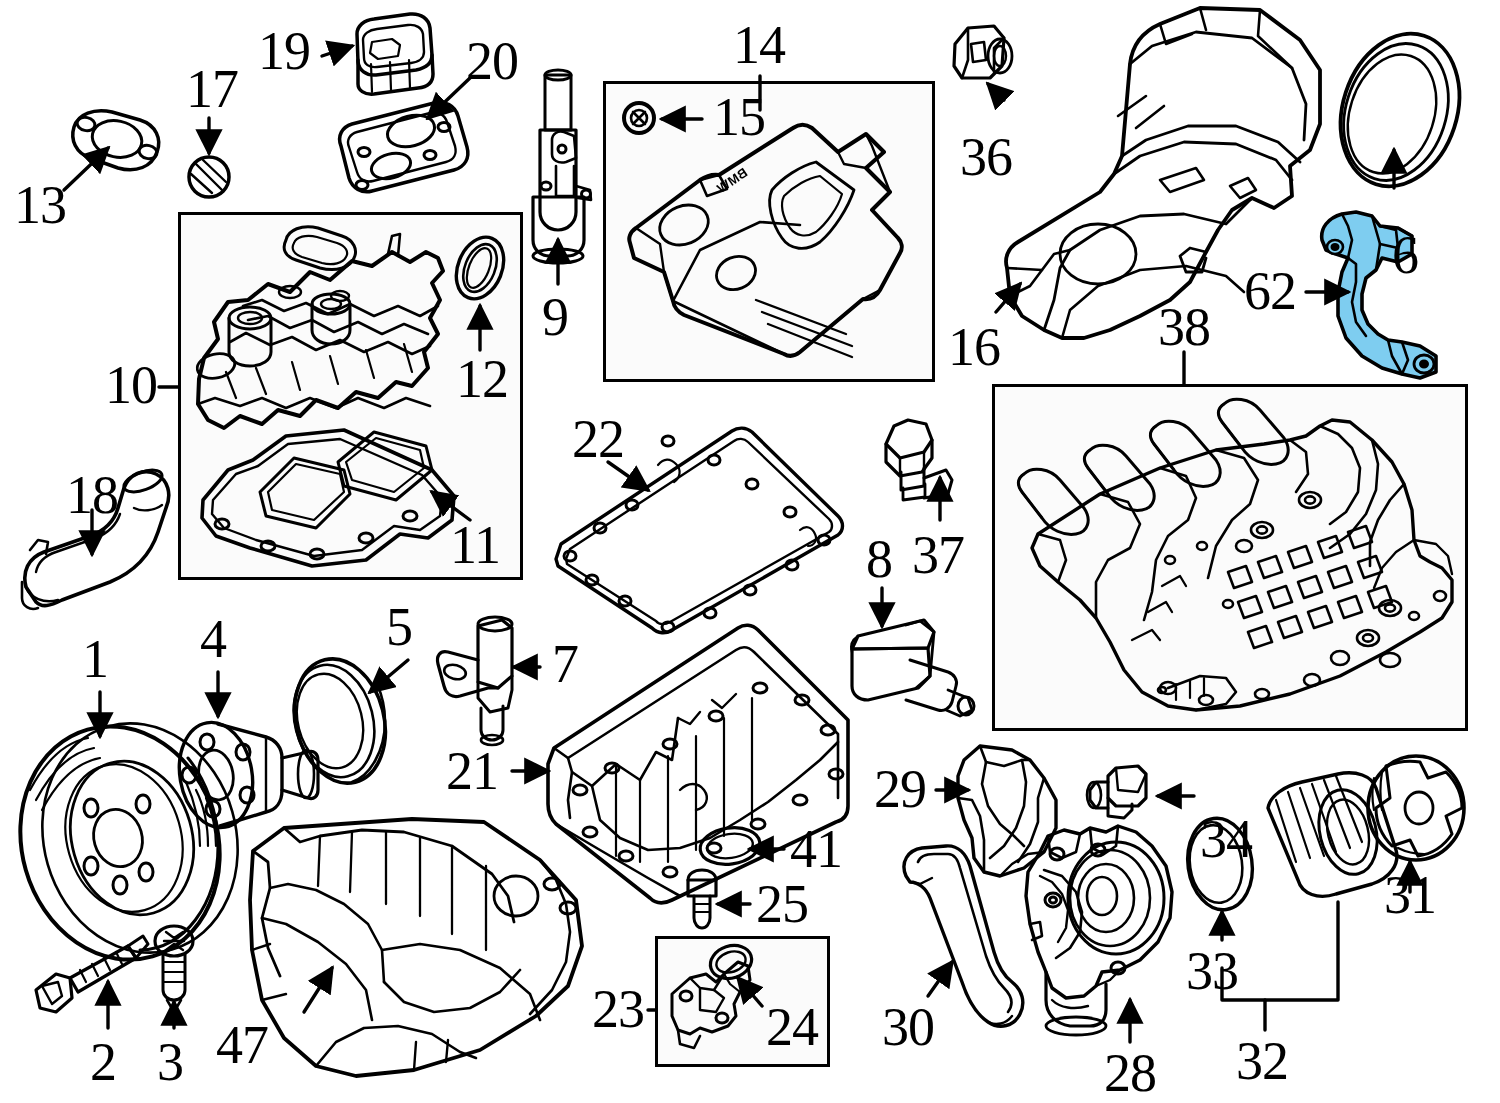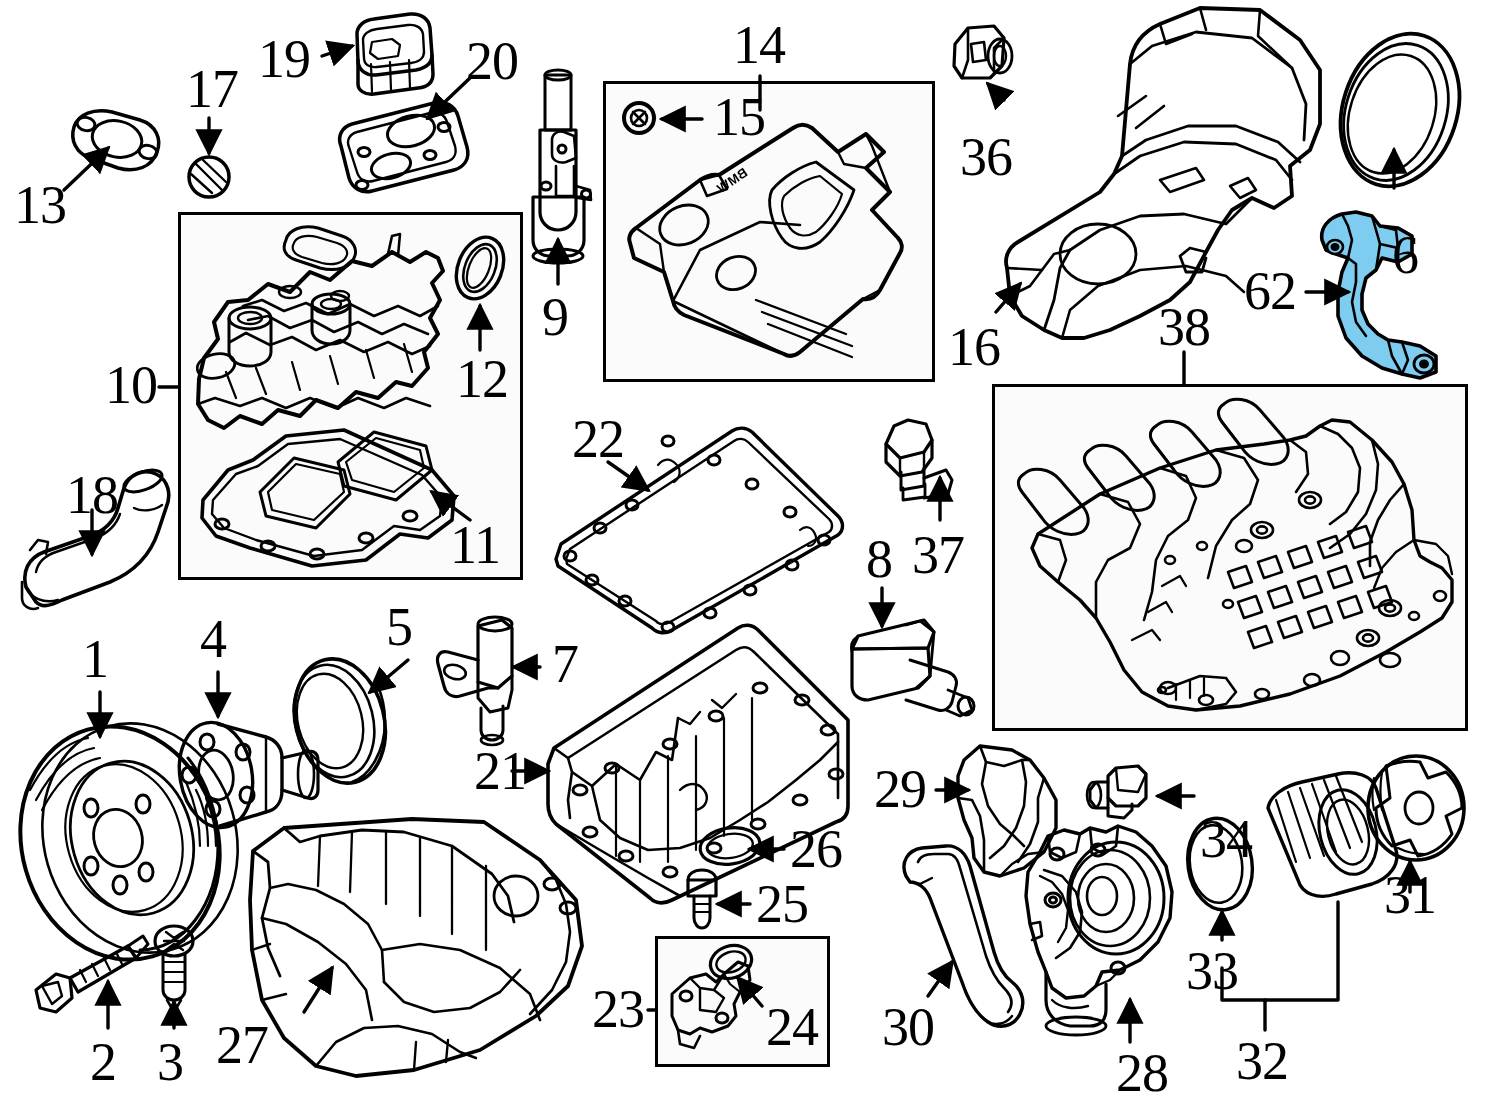--- a/index.html
+++ b/index.html
@@ -697,30 +697,30 @@
   <div class="callout" style="left:542px; top:290px;">9</div>
   <div class="callout" style="left:105px; top:358px;">10</div>
   <div class="callout" style="left:450px; top:518px;">11</div>
   <div class="callout" style="left:456px; top:352px;">12</div>
   <div class="callout" style="left:14px;  top:178px;">13</div>
   <div class="callout" style="left:733px; top:18px;">14</div>
   <div class="callout" style="left:713px; top:90px;">15</div>
   <div class="callout" style="left:948px; top:320px;">16</div>
   <div class="callout" style="left:186px; top:62px;">17</div>
   <div class="callout" style="left:66px;  top:468px;">18</div>
-  <div class="callout" style="left:258px; top:32px;">19</div>
+  <div class="callout" style="left:258px; top:24px;">19</div>
   <div class="callout" style="left:466px; top:34px;">20</div>
-  <div class="callout" style="left:446px; top:744px;margin-left:28px;">21</div>
+  <div class="callout" style="left:446px; top:744px;">21</div>
   <div class="callout" style="left:572px; top:412px;">22</div>
   <div class="callout" style="left:592px; top:982px;">23</div>
   <div class="callout" style="left:766px; top:1000px;">24</div>
   <div class="callout" style="left:756px; top:877px;">25</div>
-  <div class="callout" style="left:790px; top:822px;">26</div>
-  <div class="callout" style="left:216px; top:1018px;">27</div>
-  <div class="callout" style="left:1104px;top:1046px;margin-left:12px;">28</div>
+  <div class="callout" style="left:790px; top:822px;">41</div>
+  <div class="callout" style="left:216px; top:1018px;">47</div>
+  <div class="callout" style="left:1104px;top:1046px;">28</div>
   <div class="callout" style="left:874px; top:762px;">29</div>
   <div class="callout" style="left:866px; top:1000px;margin-left:16px;">30</div>
   <div class="callout" style="left:1384px;top:868px;">31</div>
   <div class="callout" style="left:1236px;top:1034px;">32</div>
   <div class="callout" style="left:1186px;top:944px;">33</div>
   <div class="callout" style="left:1200px;top:768px;margin-top:44px;">34</div>
   <div class="callout" style="left:1244px;top:264px;">62</div>
 
   <div class="callout" style="left:960px; top:130px;">36</div>
   <div class="callout" style="left:912px; top:528px;">37</div>

